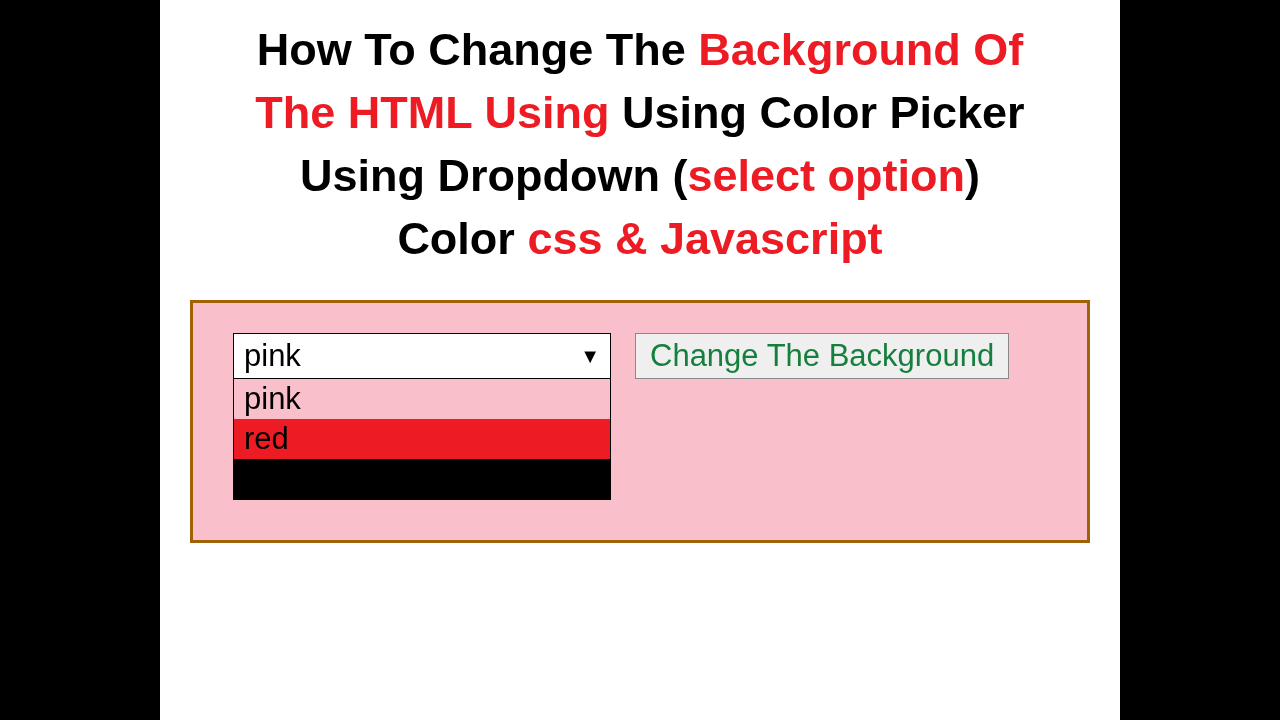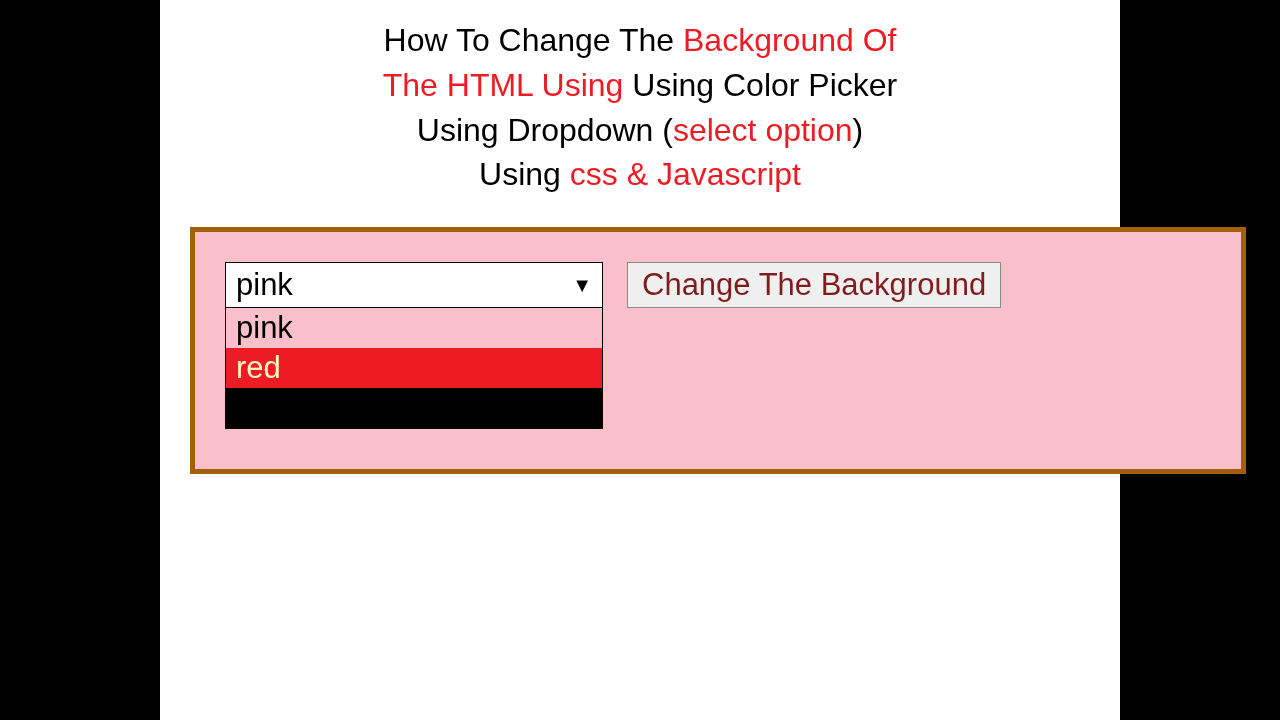--- a/index.html
+++ b/index.html
@@ -15,32 +15,32 @@
   }
   .stage {
     width: 960px;
     height: 720px;
     background: #fff;
     padding: 18px 30px 30px 30px;
     position: relative;
   }
   .title {
     text-align: center;
-    font-weight: 400;
-    font-size: 32px;
+    font-weight: 700;
+    font-size: 45px;
     line-height: 1.4;
     color: #000;
     margin: 0 0 30px 0;
   }
   .title .red { color: #ed1c24; }
   .demo-panel {
     background: #f9c0cb;
-    border: 5px solid #a16207;
-    padding: 30px 30px 40px 30px;
-    width: 1056px;
+    border: 3px solid #a16207;
+    padding: 30px 30px 40px 40px;
+    width: 900px;
     margin: 0 auto;
   }
   .controls-row {
     display: flex;
     align-items: flex-start;
     gap: 24px;
   }
   .select-wrap { position: relative; width: 378px; }
   .select-box {
     width: 378px;
@@ -68,45 +68,45 @@
   .option {
     height: 40px;
     display: flex;
     align-items: center;
     padding: 0 10px;
     font-size: 31px;
     color: #000;
     cursor: pointer;
   }
   .opt-pink { background: #f9c0cb; color: #000; }
-  .opt-red  { background: #ed1c24; color: #fef9c3; }
+  .opt-red  { background: #ed1c24; color: #000000; }
   .opt-black{ background: #000; color: #000; }
   .change-btn {
     height: 46px;
     padding: 0 14px;
     background: #efefef;
     border: 1px solid #8a8a8a;
     font-size: 31px;
-    color: #7f1d1d;
+    color: #15803d;
     font-family: inherit;
     cursor: pointer;
     display: inline-flex;
     align-items: center;
   }
 </style>
 </head>
 <body>
 
 <div class="stage">
 
   <h1 class="title">
     <span>How To Change The </span><span class="red">Background Of</span><br>
     <span class="red">The HTML Using</span><span>  Using Color Picker</span><br>
     <span>Using Dropdown (</span><span class="red">select option</span><span>)</span><br>
-    <span>Using </span><span class="red">css &amp; Javascript</span>
+    <span>Color </span><span class="red">css &amp; Javascript</span>
   </h1>
 
   <div class="demo-panel">
     <div class="controls-row">
 
       <div class="select-wrap">
         <div class="select-box">
           <span>pink</span>
           <span class="caret">▼</span>
         </div>

